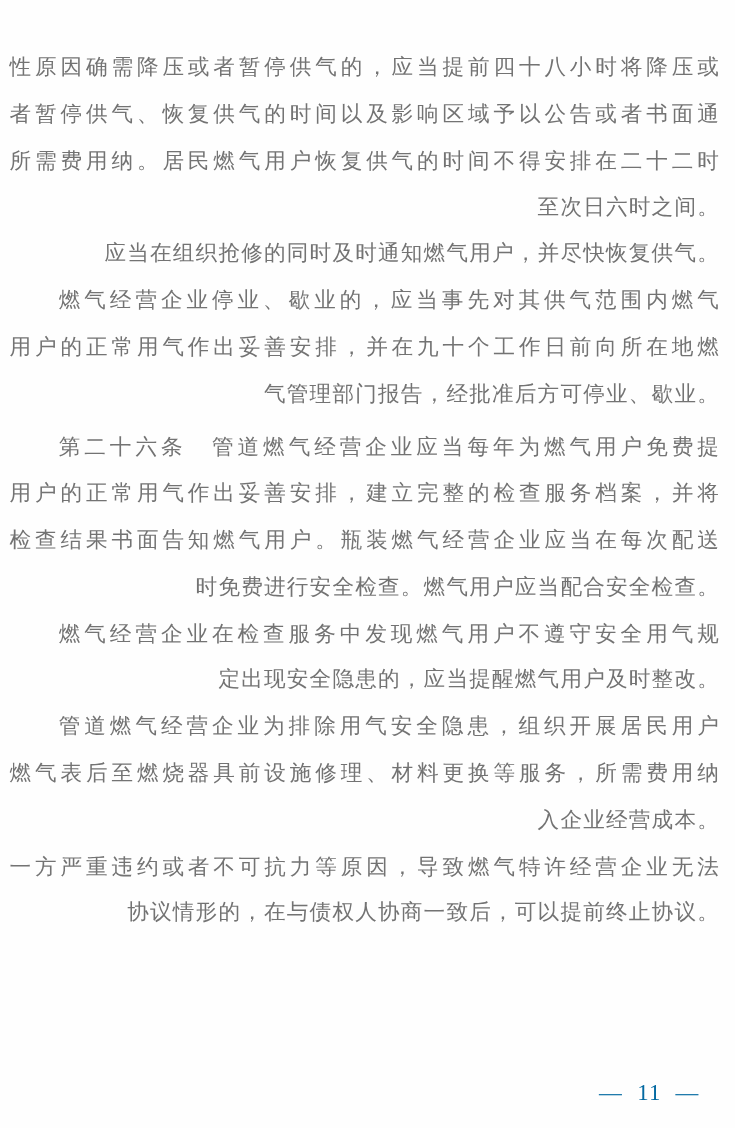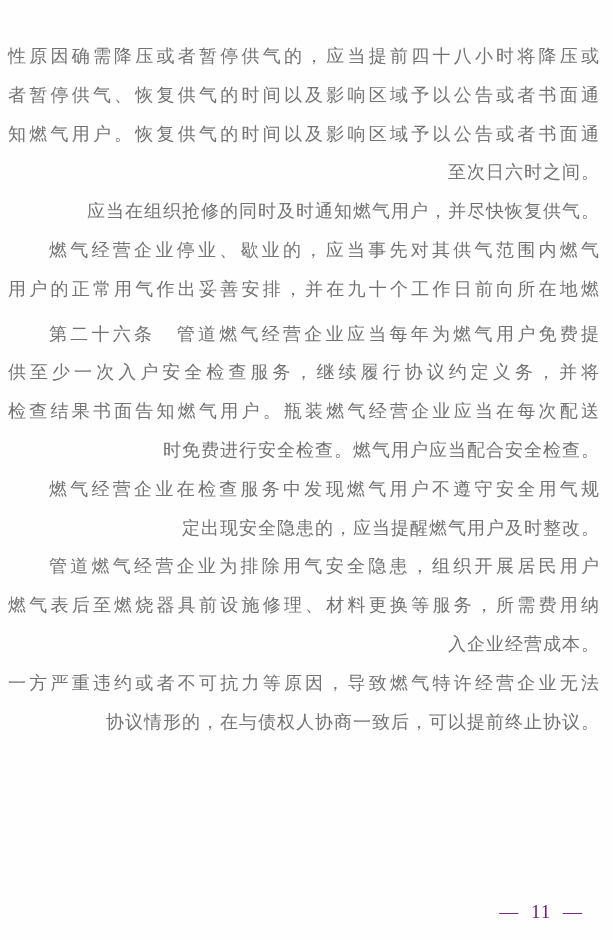--- a/index.html
+++ b/index.html
@@ -44,37 +44,38 @@
   .bold {
     font-weight: 400;
   }
   .page-number {
     position: absolute;
     right: 30px;
     top: 901px;
     font-size: 19px;
     letter-spacing: 1px;
     word-spacing: 6px;
-    color: #701a75;
+    color: #0369a1;
   }
 </style>
 </head>
 <body>
 
 <div class="page">
   <div class="text-block">
       <div class="line just"><span>性原因确需降压或者暂停供气的，应当提前四十八小时将降压或</span></div>
       <div class="line just"><span>者暂停供气、恢复供气的时间以及影响区域予以公告或者书面通</span></div>
-      <div class="line just"><span>知燃气用户。恢复供气的时间以及影响区域予以公告或者书面通</span></div>
+      <div class="line just"><span>所需费用纳。居民燃气用户恢复供气的时间不得安排在二十二时</span></div>
       <div class="line"><span>至次日六时之间。</span></div>
       <div class="line"><span>应当在组织抢修的同时及时通知燃气用户，并尽快恢复供气。</span></div>
       <div class="line just ind"><span>燃气经营企业停业、歇业的，应当事先对其供气范围内燃气</span></div>
       <div class="line just"><span>用户的正常用气作出妥善安排，并在九十个工作日前向所在地燃</span></div>
+      <div class="line"><span>气管理部门报告，经批准后方可停业、歇业。</span></div>
       <div class="line just ind art"><span class="bold">第二十六条</span><span>　管道燃气经营企业应当每年为燃气用户免费提</span></div>
-      <div class="line just"><span>供至少一次入户安全检查服务，继续履行协议约定义务，并将</span></div>
+      <div class="line just"><span>用户的正常用气作出妥善安排，建立完整的检查服务档案，并将</span></div>
       <div class="line just"><span>检查结果书面告知燃气用户。瓶装燃气经营企业应当在每次配送</span></div>
       <div class="line"><span>时免费进行安全检查。燃气用户应当配合安全检查。</span></div>
       <div class="line just ind"><span>燃气经营企业在检查服务中发现燃气用户不遵守安全用气规</span></div>
       <div class="line"><span>定出现安全隐患的，应当提醒燃气用户及时整改。</span></div>
       <div class="line just ind"><span>管道燃气经营企业为排除用气安全隐患，组织开展居民用户</span></div>
       <div class="line just"><span>燃气表后至燃烧器具前设施修理、材料更换等服务，所需费用纳</span></div>
       <div class="line"><span>入企业经营成本。</span></div>
       <div class="line just"><span>一方严重违约或者不可抗力等原因，导致燃气特许经营企业无法</span></div>
       <div class="line"><span>协议情形的，在与债权人协商一致后，可以提前终止协议。</span></div>
     </div>

